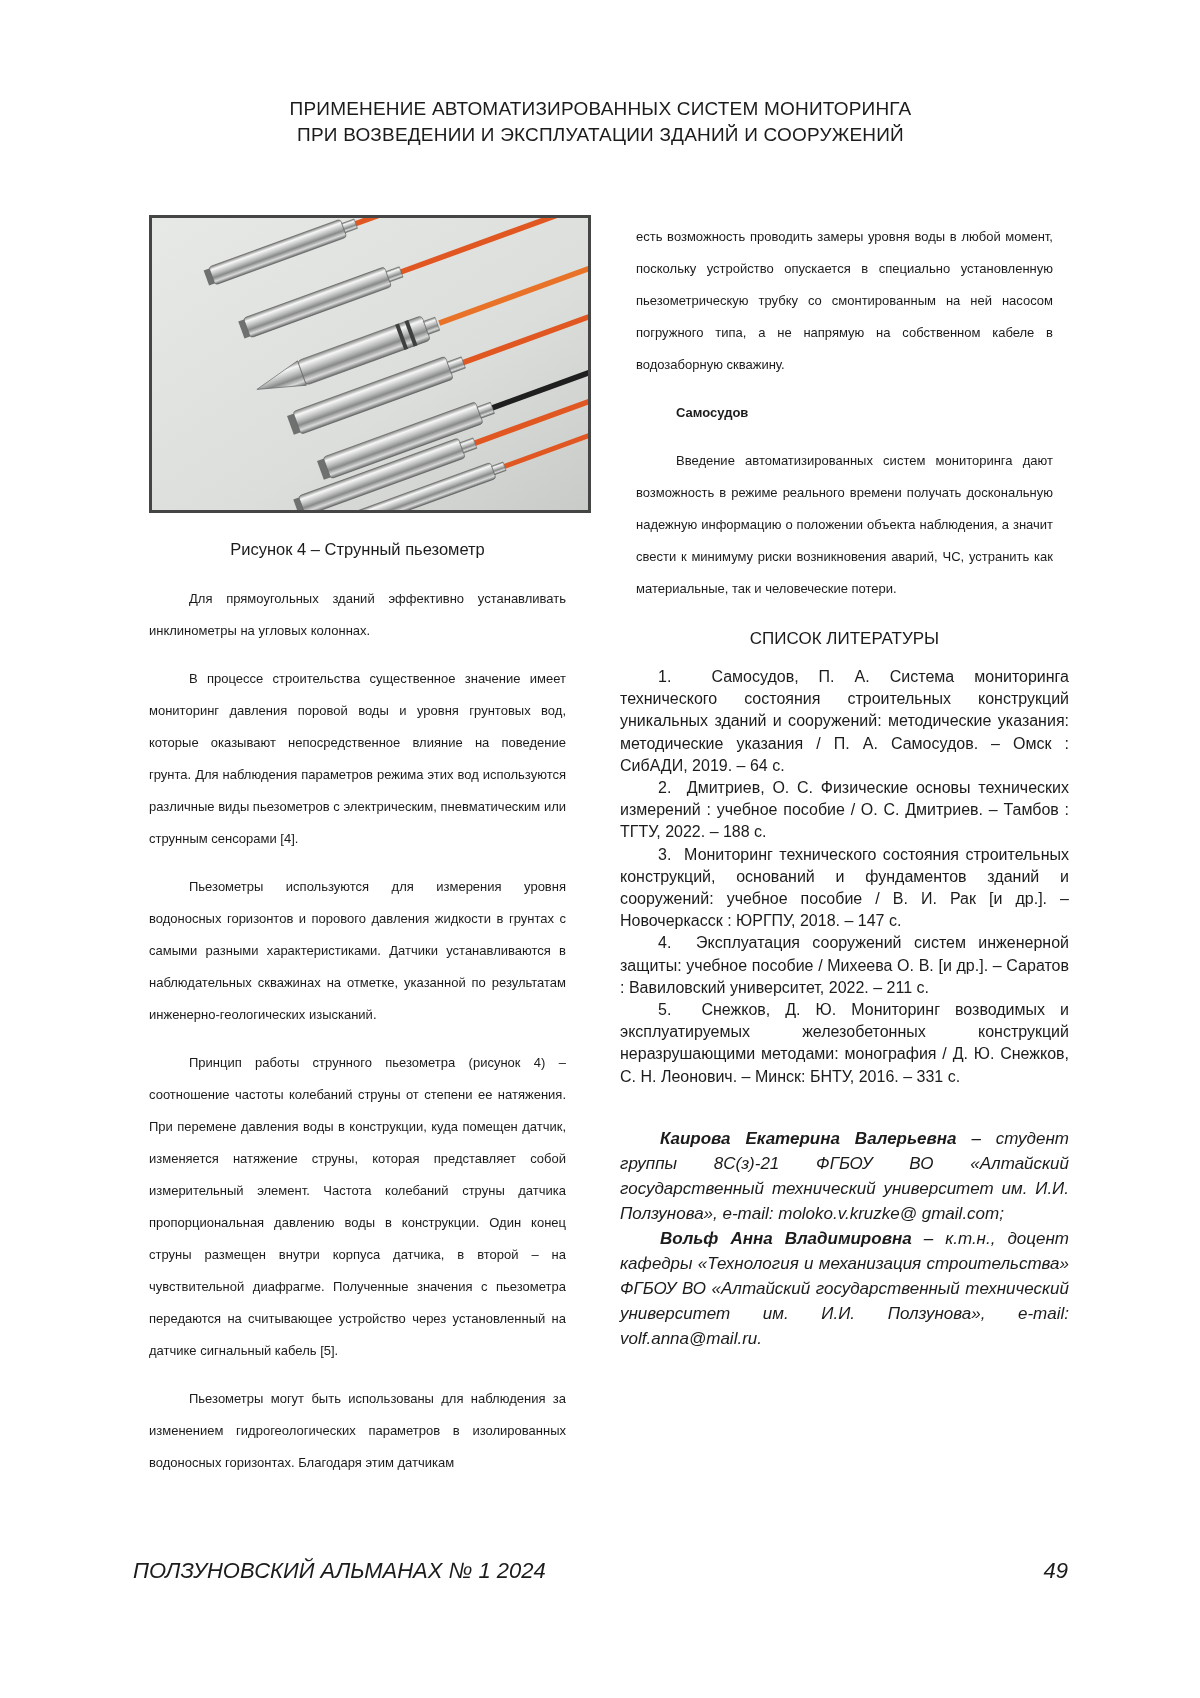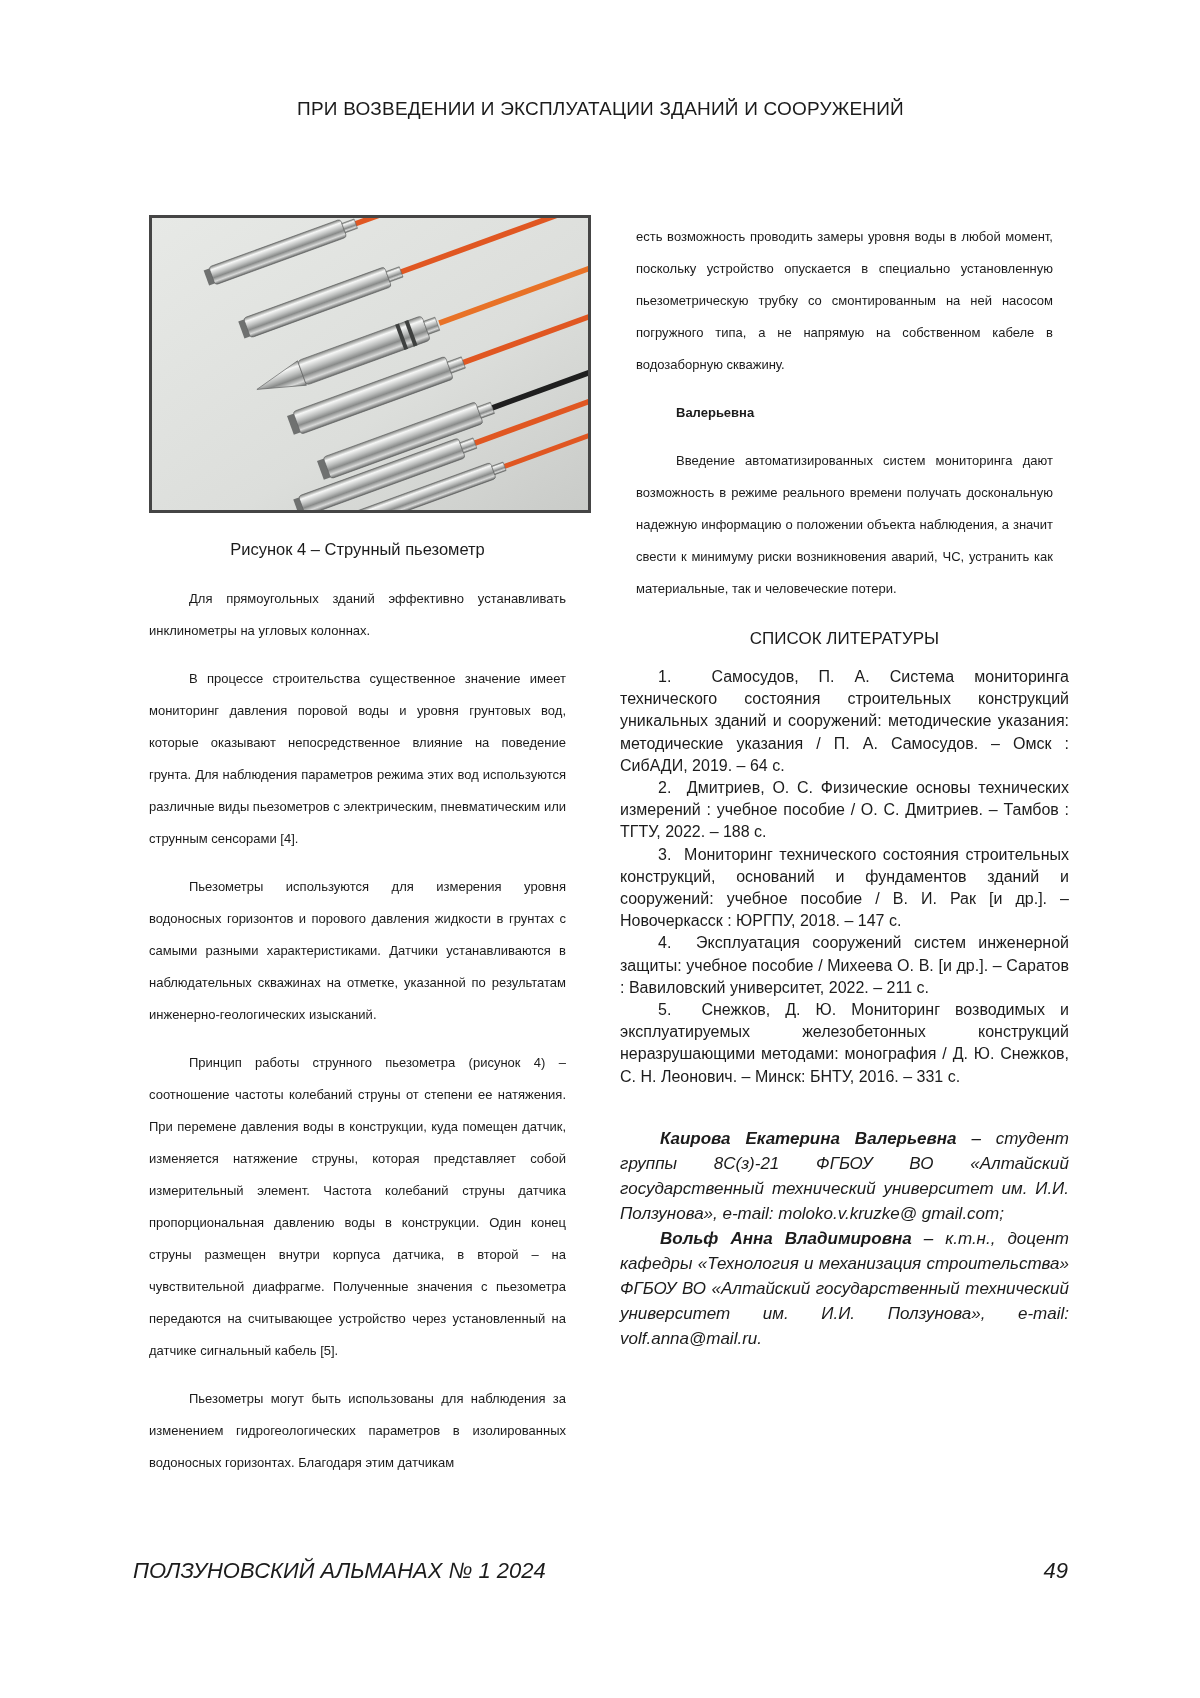--- a/index.html
+++ b/index.html
@@ -83,20 +83,21 @@
     display: flex;
     justify-content: space-between;
   }
 </style>
 </head>
 <body>
 
 <div class="page">
 
   <header class="page-title">
+    <div>ПРИМЕНЕНИЕ АВТОМАТИЗИРОВАННЫХ СИСТЕМ МОНИТОРИНГА</div>
     <div>ПРИ ВОЗВЕДЕНИИ И ЭКСПЛУАТАЦИИ ЗДАНИЙ И СООРУЖЕНИЙ</div>
   </header>
 
   <section class="col col-left">
     <figure>
       <div class="photo-frame">
         <svg width="436" height="292" viewBox="0 0 436 292" aria-hidden="true">
           <defs>
             <linearGradient id="bg" x1="0" y1="0" x2="1" y2="1">
               <stop offset="0" stop-color="#e7e9e6"></stop>
@@ -171,21 +172,21 @@
 
     <p class="body">Для прямоугольных зданий эффективно устанавливать инклинометры на угловых колоннах.</p>
     <p class="body">В процессе строительства существенное значение имеет мониторинг давления поровой воды и уровня грунтовых вод, которые оказывают непосредственное влияние на поведение грунта. Для наблюдения параметров режима этих вод используются различные виды пьезометров с электрическим, пневматическим или струнным сенсорами [4].</p>
     <p class="body">Пьезометры используются для измерения уровня водоносных горизонтов и порового давления жидкости в грунтах с самыми разными характеристиками. Датчики устанавливаются в наблюдательных скважинах на отметке, указанной по результатам инженерно-геологических изысканий.</p>
     <p class="body">Принцип работы струнного пьезометра (рисунок 4) – соотношение частоты колебаний струны от степени ее натяжения. При перемене давления воды в конструкции, куда помещен датчик, изменяется натяжение струны, которая представляет собой измерительный элемент. Частота колебаний струны датчика пропорциональная давлению воды в конструкции. Один конец струны размещен внутри корпуса датчика, в второй – на чувствительной диафрагме. Полученные значения с пьезометра передаются на считывающее устройство через установленный на датчике сигнальный кабель [5].</p>
     <p class="body">Пьезометры могут быть использованы для наблюдения за изменением гидрогеологических параметров в изолированных водоносных горизонтах. Благодаря этим датчикам</p>
   </section>
 
   <section class="col col-right">
     <p class="body no-indent">есть возможность проводить замеры уровня воды в любой момент, поскольку устройство опускается в специально установленную пьезометрическую трубку со смонтированным на ней насосом погружного типа, а не напрямую на собственном кабеле в водозаборную скважину.</p>
-    <p class="body subheading">Валерьевна</p>
+    <p class="body subheading">Самосудов</p>
     <p class="body">Введение автоматизированных систем мониторинга дают возможность в режиме реального времени получать доскональную надежную информацию о положении объекта наблюдения, а значит свести к минимуму риски возникновения аварий, ЧС, устранить как материальные, так и человеческие потери.</p>
 
     <div class="refs-heading">СПИСОК ЛИТЕРАТУРЫ</div>
 
     <p class="ref">1.&nbsp;&nbsp;Самосудов, П. А. Система мониторинга технического состояния строительных конструкций уникальных зданий и сооружений: методические указания: методические указания / П. А. Самосудов. – Омск : СибАДИ, 2019. – 64 с.</p>
     <p class="ref">2.&nbsp;&nbsp;Дмитриев, О. С. Физические основы технических измерений : учебное пособие / О. С. Дмитриев. – Тамбов : ТГТУ, 2022. – 188 с.</p>
     <p class="ref">3.&nbsp;&nbsp;Мониторинг технического состояния строительных конструкций, оснований и фундаментов зданий и сооружений: учебное пособие / В. И. Рак [и др.]. – Новочеркасск : ЮРГПУ, 2018. – 147 с.</p>
     <p class="ref">4.&nbsp;&nbsp;Эксплуатация сооружений систем инженерной защиты: учебное пособие / Михеева О. В. [и др.]. – Саратов : Вавиловский университет, 2022. – 211 с.</p>
     <p class="ref">5.&nbsp;&nbsp;Снежков, Д. Ю. Мониторинг возводимых и эксплуатируемых железобетонных конструкций неразрушающими методами: монография / Д. Ю. Снежков, С. Н. Леонович. – Минск: БНТУ, 2016. – 331 с.</p>
 

